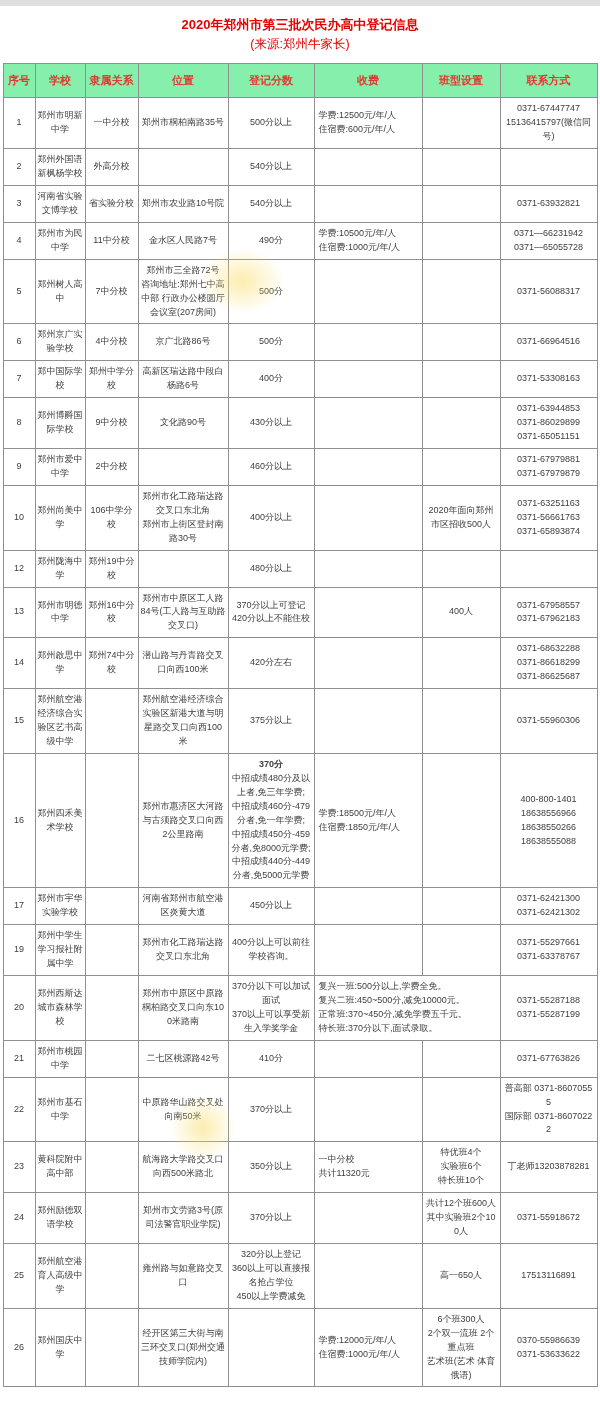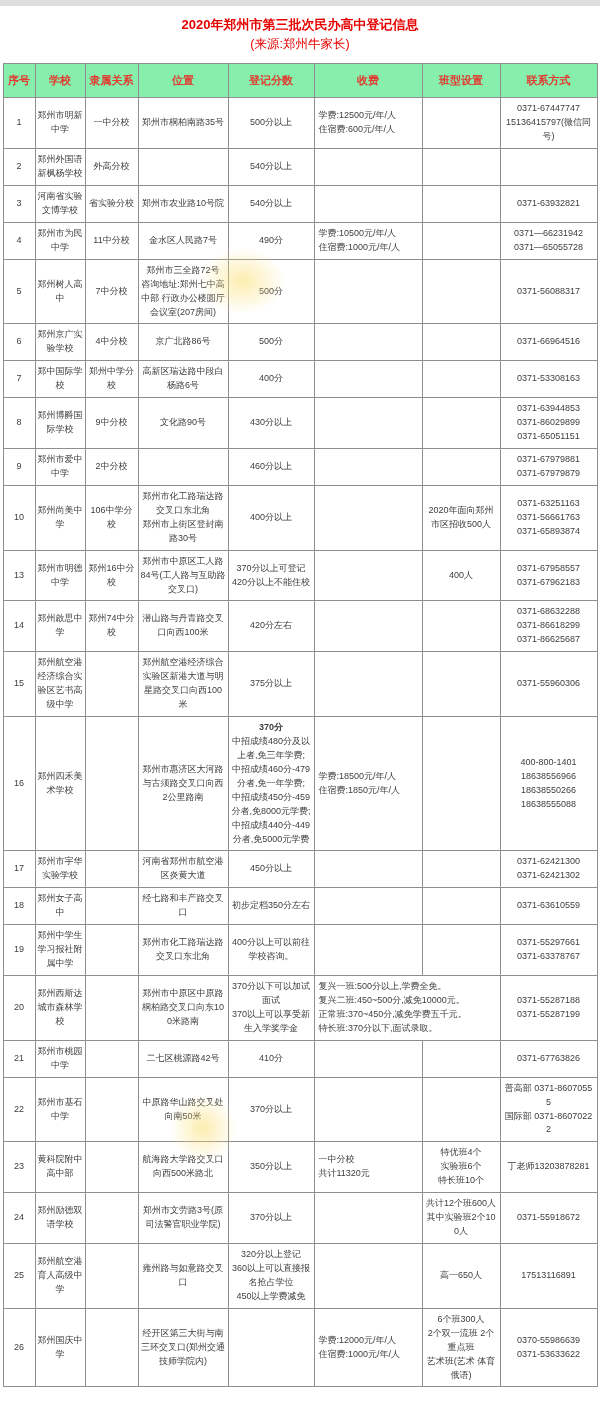--- a/index.html
+++ b/index.html
@@ -169,20 +169,30 @@
     <td class="col-location">郑州市化工路瑞达路交叉口东北角
 郑州市上街区登封南路30号</td>
     <td class="col-score">400分以上</td>
     <td class="col-fees"></td>
     <td class="col-classes">2020年面向郑州市区招收500人</td>
     <td class="col-contact">0371-63251163
 0371-56661763
 0371-65893874</td>
   </tr>
         <tr>
+    <td class="col-no">12</td>
+    <td class="col-school">郑州陇海中学</td>
+    <td class="col-affiliation">郑州19中分校</td>
+    <td class="col-location"></td>
+    <td class="col-score">480分以上</td>
+    <td class="col-fees"></td>
+    <td class="col-classes"></td>
+    <td class="col-contact"></td>
+  </tr>
+        <tr>
     <td class="col-no">13</td>
     <td class="col-school">郑州市明德中学</td>
     <td class="col-affiliation">郑州16中分校</td>
     <td class="col-location">郑州市中原区工人路84号(工人路与互助路交叉口)</td>
     <td class="col-score">370分以上可登记
 420分以上不能住校</td>
     <td class="col-fees"></td>
     <td class="col-classes">400人</td>
     <td class="col-contact">0371-67958557
 0371-67962183</td>
@@ -230,30 +240,20 @@
         <tr>
     <td class="col-no">17</td>
     <td class="col-school">郑州市宇华实验学校</td>
     <td class="col-affiliation"></td>
     <td class="col-location">河南省郑州市航空港区炎黄大道</td>
     <td class="col-score">450分以上</td>
     <td class="col-fees"></td>
     <td class="col-classes"></td>
     <td class="col-contact">0371-62421300
 0371-62421302</td>
-  </tr>
-        <tr>
-    <td class="col-no">18</td>
-    <td class="col-school">郑州女子高中</td>
-    <td class="col-affiliation"></td>
-    <td class="col-location">经七路和丰产路交叉口</td>
-    <td class="col-score">初步定档350分左右</td>
-    <td class="col-fees"></td>
-    <td class="col-classes"></td>
-    <td class="col-contact">0371-63610559</td>
   </tr>
         <tr>
     <td class="col-no">19</td>
     <td class="col-school">郑州中学生学习报社附属中学</td>
     <td class="col-affiliation"></td>
     <td class="col-location">郑州市化工路瑞达路交叉口东北角</td>
     <td class="col-score">400分以上可以前往学校咨询。</td>
     <td class="col-fees"></td>
     <td class="col-classes"></td>
     <td class="col-contact">0371-55297661

